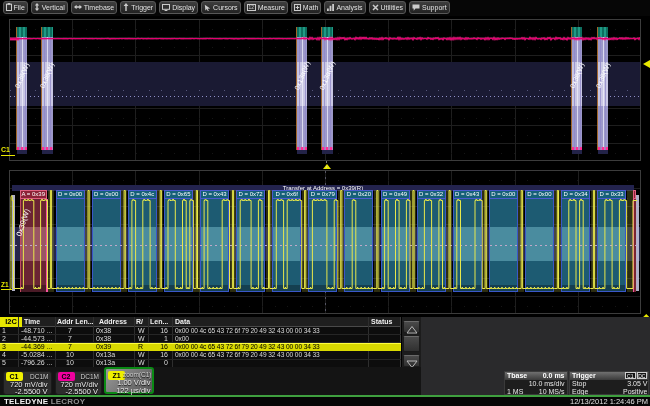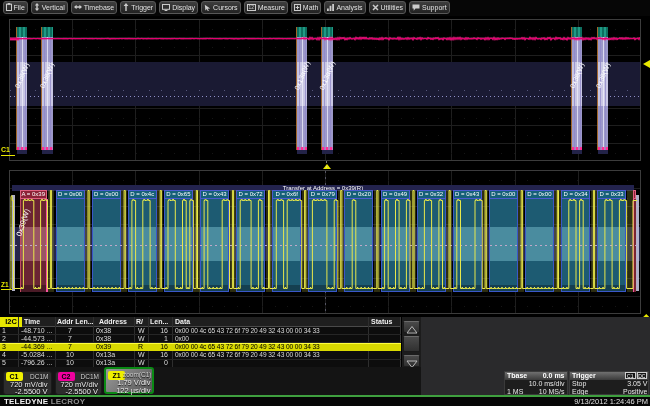--- a/index.html
+++ b/index.html
@@ -428,21 +428,21 @@
   </div>
 <div style="position:absolute;left:54.5px;top:370.5px;width:47.5px;height:24px;background:#2d2d2d;border:1px solid #1a1a1a;border-radius:3px;">
     <div style="position:absolute;left:2px;top:0.5px;width:17px;height:9px;background:#f0009e;color:#000;font-size:7px;font-weight:bold;text-align:center;line-height:9px;border-radius:2px;">C2</div>
     <div style="position:absolute;left:0px;top:1px;width:43.5px;height:8px;color:#cfcfcf;font-size:6.5px;text-align:right;line-height:8px;white-space:nowrap;text-shadow:0 1px 1px #000;">DC1M</div>
     <div style="position:absolute;left:0px;top:9px;width:42.5px;height:8px;color:#ececec;font-size:7.5px;text-align:right;line-height:8px;text-shadow:0 1px 1px #000;">720 mV/div</div>
     <div style="position:absolute;left:0px;top:16.5px;width:42.5px;height:8px;color:#ececec;font-size:7.5px;text-align:right;line-height:8px;text-shadow:0 1px 1px #000;">-2.5500 V</div>
   </div>
 <div style="position:absolute;left:104px;top:367px;width:49.5px;height:27px;background:linear-gradient(135deg,#9a9a9a,#565656);border:2px solid #0a8a14;border-radius:3px;">
     <div style="position:absolute;left:2px;top:1.5px;width:17px;height:9px;background:#f0f000;color:#000;font-size:7px;font-weight:bold;text-align:center;line-height:9px;border-radius:2px;">Z1</div>
     <div style="position:absolute;left:0px;top:2px;width:45.5px;height:8px;color:#cfcfcf;font-size:6.5px;text-align:right;line-height:8px;white-space:nowrap;text-shadow:0 1px 1px #000;">zoom(C1)</div>
-    <div style="position:absolute;left:0px;top:10px;width:44.5px;height:8px;color:#ececec;font-size:7.5px;text-align:right;line-height:8px;text-shadow:0 1px 1px #000;">1.79 V/div</div>
+    <div style="position:absolute;left:0px;top:10px;width:44.5px;height:8px;color:#ececec;font-size:7.5px;text-align:right;line-height:8px;text-shadow:0 1px 1px #000;">1.00 V/div</div>
     <div style="position:absolute;left:0px;top:17.5px;width:44.5px;height:8px;color:#ececec;font-size:7.5px;text-align:right;line-height:8px;text-shadow:0 1px 1px #000;">122 µs/div</div>
   </div>
 <div style="position:absolute;left:504px;top:370.5px;width:63.5px;height:24.5px;background:#1d1d1d;border:1px solid #3a3a3a;font-size:7px;">
     <div style="position:absolute;left:0px;top:0px;width:61.5px;height:8px;background:linear-gradient(#707070,#3a3a3a);"></div>
     <div style="position:absolute;left:2px;top:0px;height:8px;color:#fff;font-weight:bold;line-height:8px;">Tbase</div>
     <div style="position:absolute;left:0px;top:0px;width:59.5px;height:8px;color:#fff;font-weight:bold;line-height:8px;text-align:right;">0.0 ms</div>
     <div style="position:absolute;left:0px;top:8px;width:59.5px;height:8px;color:#e8e8e8;line-height:8px;text-align:right;">10.0 ms/div</div>
     <div style="position:absolute;left:2px;top:16px;height:8px;color:#e8e8e8;line-height:8px;">1 MS</div>
     <div style="position:absolute;left:0px;top:16px;width:59.5px;height:8px;color:#e8e8e8;line-height:8px;text-align:right;">10 MS/s</div>
   </div>
@@ -452,12 +452,12 @@
     <div style="position:absolute;left:55px;top:0.5px;width:10.5px;height:7px;background:#151515;border:1px solid #d0d0d0;color:#fff;font-size:5px;text-align:center;line-height:6.5px;">C1</div>
     <div style="position:absolute;left:66.5px;top:0.5px;width:10.5px;height:7px;background:#151515;border:1px solid #d0d0d0;color:#fff;font-size:5px;text-align:center;line-height:6.5px;">DC</div>
     <div style="position:absolute;left:2px;top:8px;height:8px;color:#e8e8e8;line-height:8px;">Stop</div>
     <div style="position:absolute;left:0px;top:8px;width:77.5px;height:8px;color:#e8e8e8;line-height:8px;text-align:right;">3.05 V</div>
     <div style="position:absolute;left:2px;top:16px;height:8px;color:#e8e8e8;line-height:8px;">Edge</div>
     <div style="position:absolute;left:0px;top:16px;width:77.5px;height:8px;color:#e8e8e8;line-height:8px;text-align:right;">Positive</div>
   </div>
 <div style="position:absolute;left:0px;top:395px;width:650px;height:1.5px;background:#3fa03f;"></div>
 <div style="position:absolute;left:0px;top:396.5px;width:650px;height:9.5px;background:#060606;"></div>
 <div style="position:absolute;left:4px;top:396.5px;height:9.5px;font-size:8px;font-weight:bold;color:#f2f2f2;line-height:9.5px;letter-spacing:0.2px;">TELEDYNE <span style="color:#8f8f8f;">LECROY</span></div>
-<div style="position:absolute;left:440px;top:396.5px;width:208px;height:9.5px;font-size:7.5px;color:#e0e0e0;line-height:9.5px;text-align:right;">9/13/2012 1:24:46 PM</div>
+<div style="position:absolute;left:440px;top:396.5px;width:208px;height:9.5px;font-size:7.5px;color:#e0e0e0;line-height:9.5px;text-align:right;">12/13/2012 1:24:46 PM</div>
 </body></html>

